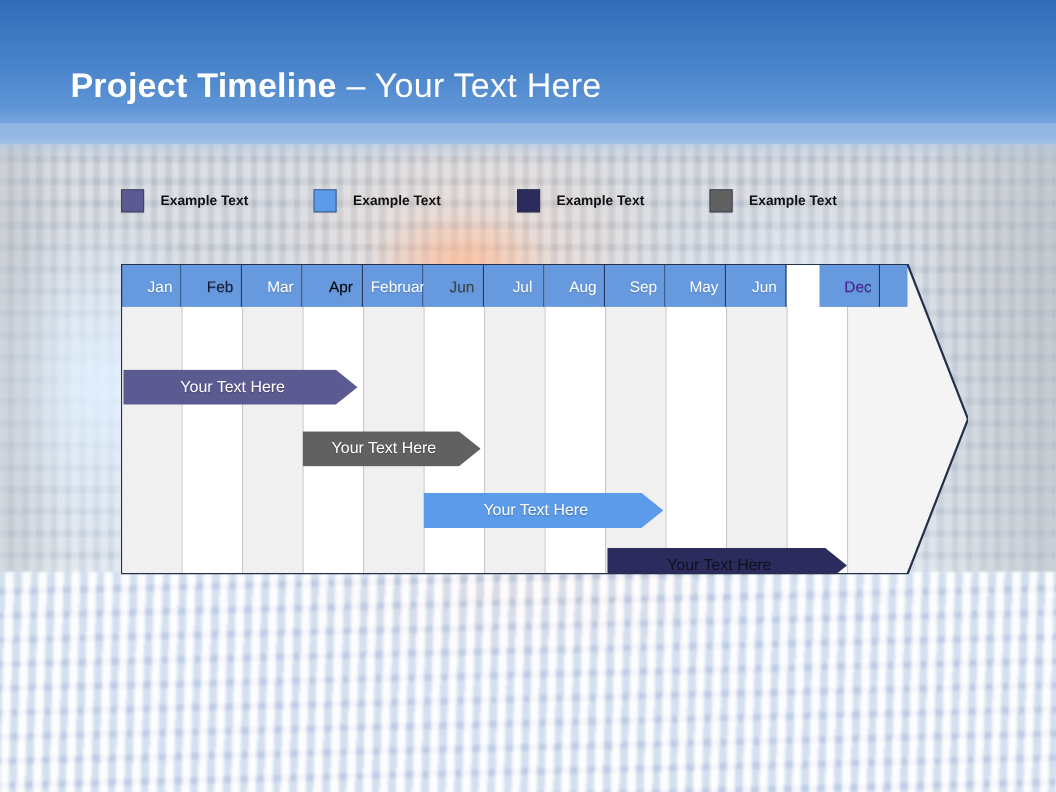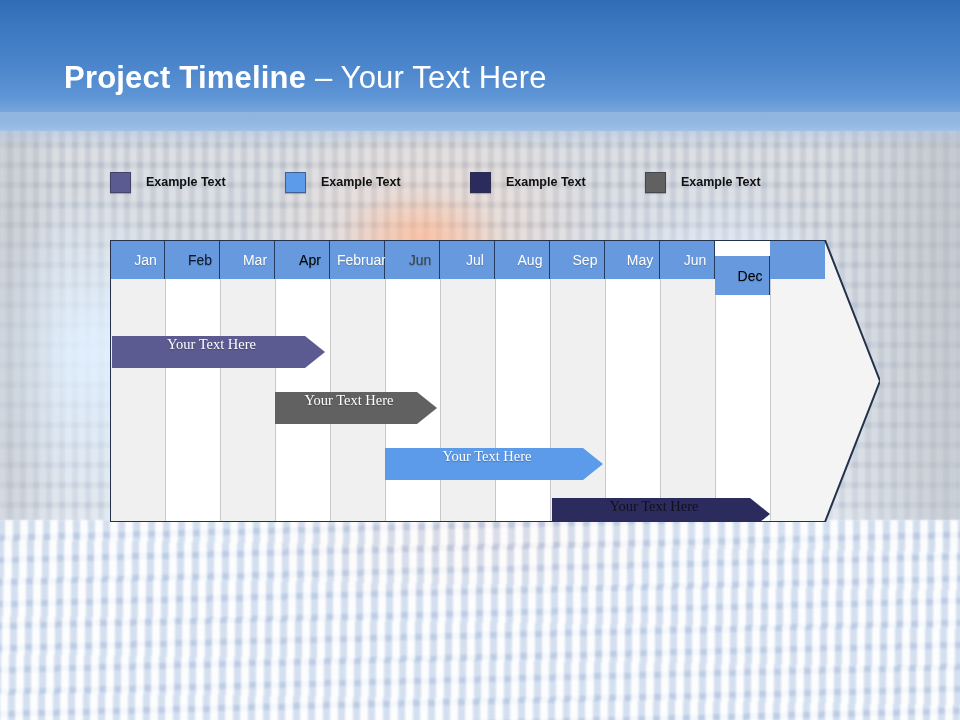--- a/index.html
+++ b/index.html
@@ -136,24 +136,23 @@
     padding-left:16px;
   }
   .mhead.first{border-left:1.6px solid #243a5e;}
   .head-tail{
     position:absolute;left:660px;top:0;width:55px;height:39px;background:#6699dd;
   }
 
   
   .bar{
     position:absolute;height:32px;
-    display:flex;justify-content:center;
+    display:flex;align-items:center;justify-content:center;
     font-size:14.5px;white-space:nowrap;
     box-sizing:border-box;
-    font-family:Liberation Serif, serif;
   }
   .bar-label{
     position:relative;z-index:2;padding-right:14px;
     text-shadow:0 1px 1px rgba(0,0,0,.30);
   }
   .bar.dark-text .bar-label{color:#11111e;text-shadow:none;}
 </style>
 </head>
 <body>
 
@@ -236,21 +235,21 @@
       <div class="mhead" style="left: 55px; background: rgb(102, 153, 221); color: #0f172a;">Feb</div>
       <div class="mhead" style="left: 110px; background: rgb(102, 153, 221); color: rgb(255, 255, 255);">Mar</div>
       <div class="mhead" style="left: 165px; background: rgb(102, 153, 221); color: #000000;">Apr</div>
       <div class="mhead" style="left: 220px; background: rgb(102, 153, 221); color: rgb(255, 255, 255);">February</div>
       <div class="mhead" style="left: 275px; background: rgb(102, 153, 221); color: #404040;">Jun</div>
       <div class="mhead" style="left: 330px; background: rgb(102, 153, 221); color: rgb(255, 255, 255);">Jul</div>
       <div class="mhead" style="left: 385px; background: rgb(102, 153, 221); color: rgb(255, 255, 255);">Aug</div>
       <div class="mhead" style="left: 440px; background: rgb(102, 153, 221); color: rgb(255, 255, 255);">Sep</div>
       <div class="mhead" style="left: 495px; background: rgb(102, 153, 221); color: rgb(255, 255, 255);">May</div>
       <div class="mhead" style="left: 550px; background: rgb(102, 153, 221); color: rgb(255, 255, 255);">Jun</div>
-      <div class="mhead" style="left: 605px; background: rgb(102, 153, 221); color: #000000; margin-top: 16px;">Dec</div>
+      <div class="mhead" style="left: 635px; background: rgb(102, 153, 221); color: #4c1d95;">Dec</div>
       <div class="bar" style="left: 2px; top: 96px; width: 213px; color: rgb(255, 255, 255); background: rgb(91, 91, 146); clip-path: polygon(0px 0px, calc(100% - 20px) 0px, 100% 50%, calc(100% - 20px) 100%, 0px 100%); filter: drop-shadow(rgba(0, 0, 0, 0.35) 1px 2px 2px);">
         <span class="bar-label">Your  Text Here</span>
       </div>
       <div class="bar" style="left: 165px; top: 152px; width: 162px; color: rgb(255, 255, 255); background: rgb(97, 97, 97); clip-path: polygon(0px 0px, calc(100% - 20px) 0px, 100% 50%, calc(100% - 20px) 100%, 0px 100%); filter: drop-shadow(rgba(0, 0, 0, 0.35) 1px 2px 2px);">
         <span class="bar-label">Your  Text Here</span>
       </div>
       <div class="bar" style="left: 275px; top: 208px; width: 218px; color: rgb(255, 255, 255); background: rgb(91, 155, 234); clip-path: polygon(0px 0px, calc(100% - 20px) 0px, 100% 50%, calc(100% - 20px) 100%, 0px 100%); filter: drop-shadow(rgba(0, 0, 0, 0.35) 1px 2px 2px);">
         <span class="bar-label">Your  Text Here</span>
       </div>
       <div class="bar dark-text" style="left: 442px; top: 258px; width: 218px; color: rgb(17, 17, 30); background: rgb(43, 43, 94); clip-path: polygon(0px 0px, calc(100% - 20px) 0px, 100% 50%, calc(100% - 20px) 100%, 0px 100%); filter: drop-shadow(rgba(0, 0, 0, 0.35) 1px 2px 2px);">

